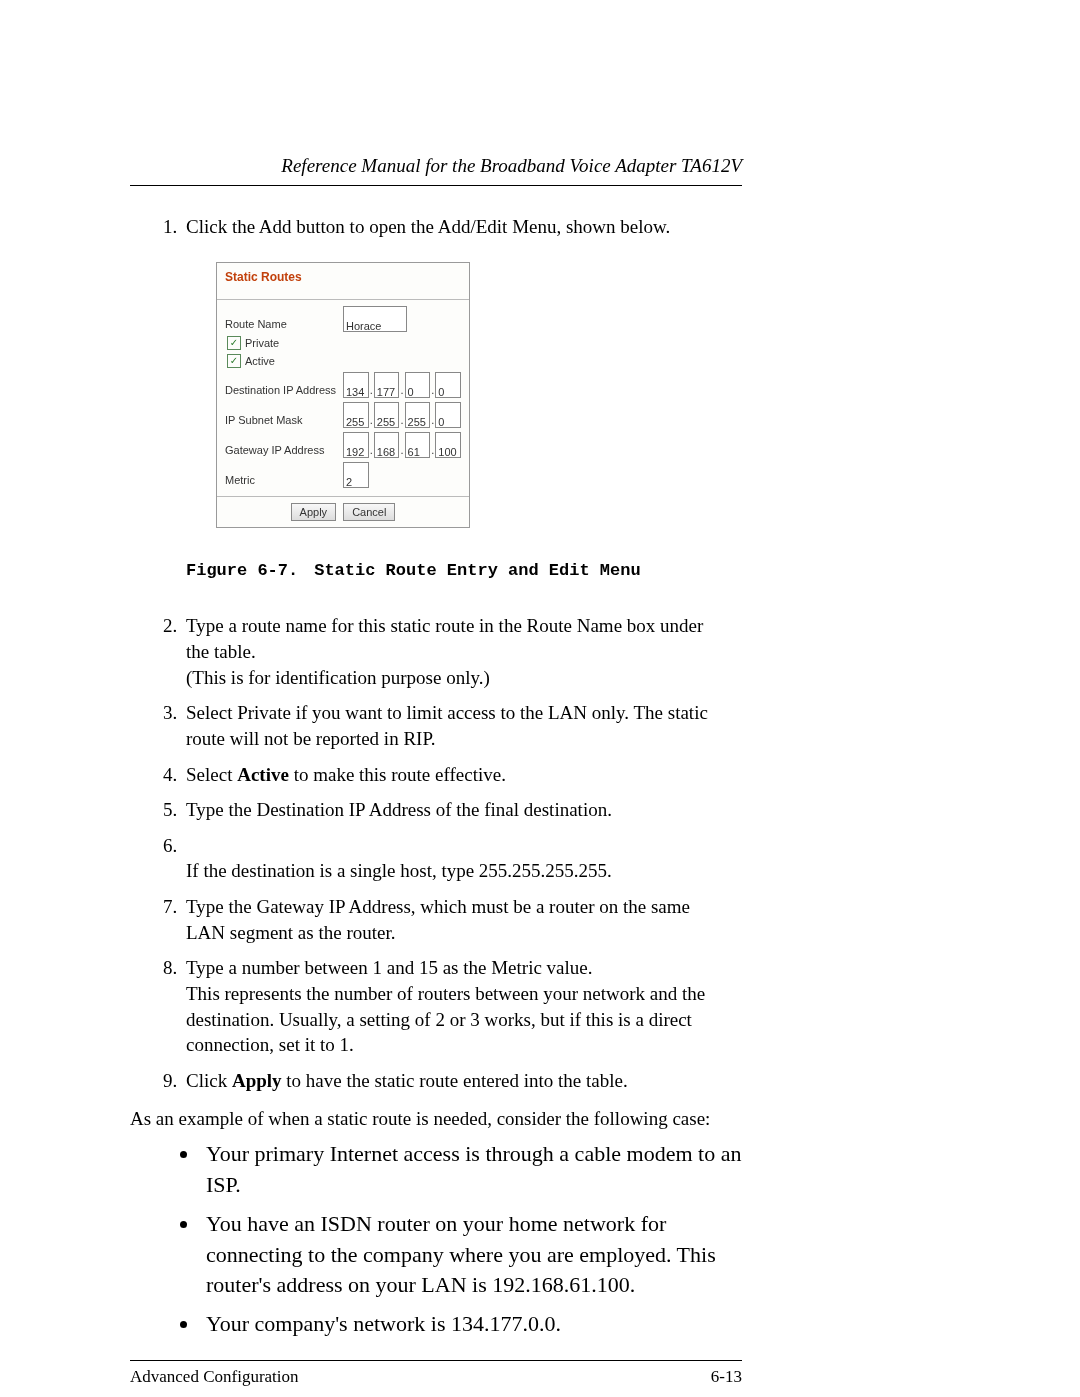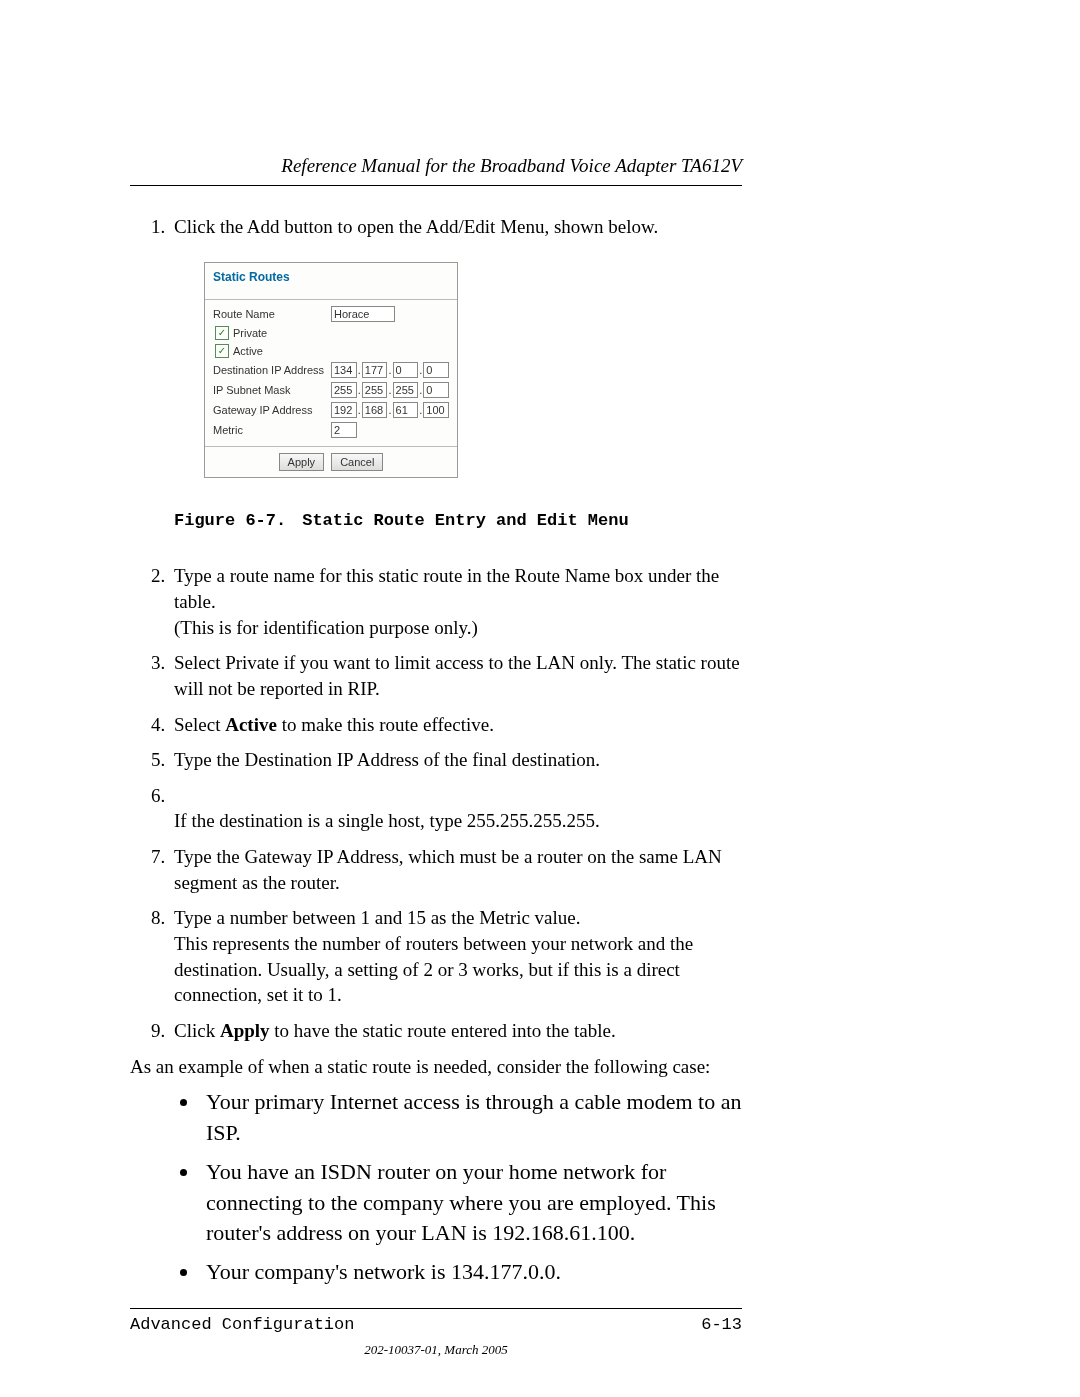--- a/index.html
+++ b/index.html
@@ -21,39 +21,39 @@
     font-size: 19px;
     text-align: right;
     padding-bottom: 8px;
     border-bottom: 1px solid #000;
     margin-bottom: 28px;
   }
   ol.main-list {
     font-size: 19px;
     line-height: 1.35;
     padding-left: 40px;
-    margin: 0;
+    margin: 12px;
   }
   ol.main-list > li {
     margin-bottom: 10px;
     padding-left: 4px;
   }
   .figure-wrap {
     margin: 22px 0 30px 30px;
   }
   .static-routes-box {
     width: 252px;
     border: 1px solid #9a9a9a;
     background: #fdfdfb;
     font-family: Arial, Helvetica, sans-serif;
     font-size: 11px;
     color: #333;
   }
   .sr-title {
-    color: #0369a1;
+    color: #c2410c;
     font-weight: bold;
     font-size: 12px;
     padding: 6px 8px 14px 8px;
     border-bottom: 1px solid #bbb;
   }
   .sr-body {
     padding: 6px 8px 4px 8px;
   }
   .sr-row {
     display: flex;
@@ -62,21 +62,21 @@
   }
   .sr-label {
     width: 118px;
     flex: 0 0 118px;
   }
   .sr-input {
     border: 1px solid #888;
     background: #fff;
     height: 16px;
     font-size: 11px;
-    padding: 0 2px;
+    padding: 12px 2px;
     box-sizing: border-box;
   }
   .sr-input.name { width: 64px; }
   .sr-input.oct  { width: 26px; text-align: left; }
   .sr-input.met  { width: 26px; }
   .dot { padding: 0 1px; }
   .sr-check-row {
     display: flex;
     align-items: center;
     margin-bottom: 3px;
@@ -129,21 +129,21 @@
   ul.bullets li {
     margin-bottom: 8px;
     padding-left: 6px;
   }
   .footer-rule {
     border-top: 1px solid #000;
     margin-top: 20px;
     padding-top: 6px;
     display: flex;
     justify-content: space-between;
-    font-family: Liberation Mono, monospace;
+    font-family: Liberation Serif, serif;
     font-size: 17px;
   }
   .footer-docnum {
     text-align: center;
     font-style: italic;
     font-size: 13px;
     margin-top: 8px;
   }
   .bold { font-weight: bold; }
 </style>

